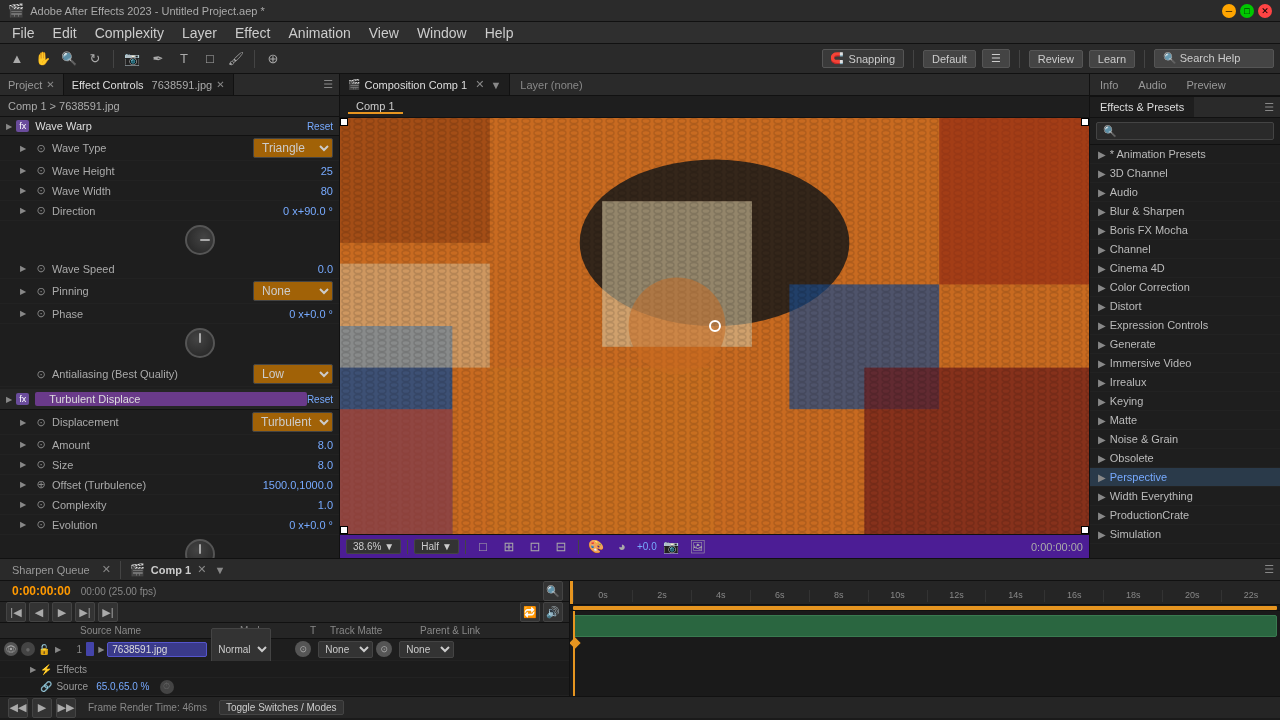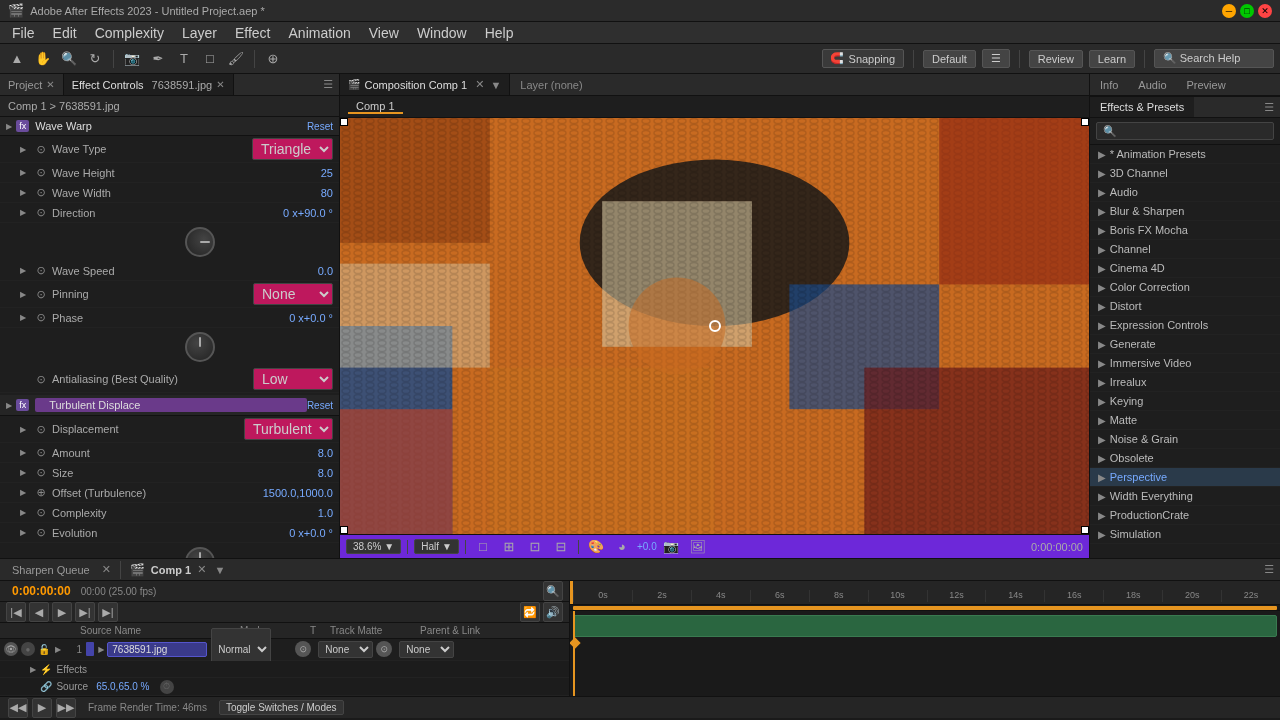--- a/index.html
+++ b/index.html
@@ -220,24 +220,24 @@
       color: #aaa;
       flex: 1;
       font-size: 11px;
     }
     .effect-row .row-value {
       color: #7af;
       font-size: 11px;
       cursor: pointer;
     }
     .effect-row .row-dropdown {
-      background: #be185d;
+      background: #a16207;
       border: 1px solid #444;
       color: #ccc;
-      font-size: 14px;
+      font-size: 12px;
       padding: 1px 4px;
       border-radius: 2px;
       cursor: pointer;
       min-width: 80px;
     }
     .dial-container {
       display: flex;
       align-items: center;
       justify-content: center;
       padding: 4px 0 4px 60px;
@@ -341,21 +341,21 @@
       border: 2px solid #fff;
       border-radius: 50%;
       position: absolute;
       top: 50%; left: 50%;
       transform: translate(-50%, -50%);
     }
 
     
     .viewer-controls {
       height: 24px;
-      background: #6d28d9;
+      background: #4c1d95;
       display: flex;
       align-items: center;
       padding: 0 6px;
       gap: 4px;
       border-top: 1px solid #111;
     }
     .viewer-ctrl-btn {
       display: flex; align-items: center; gap: 3px;
       padding: 1px 6px;
       background: #333;

